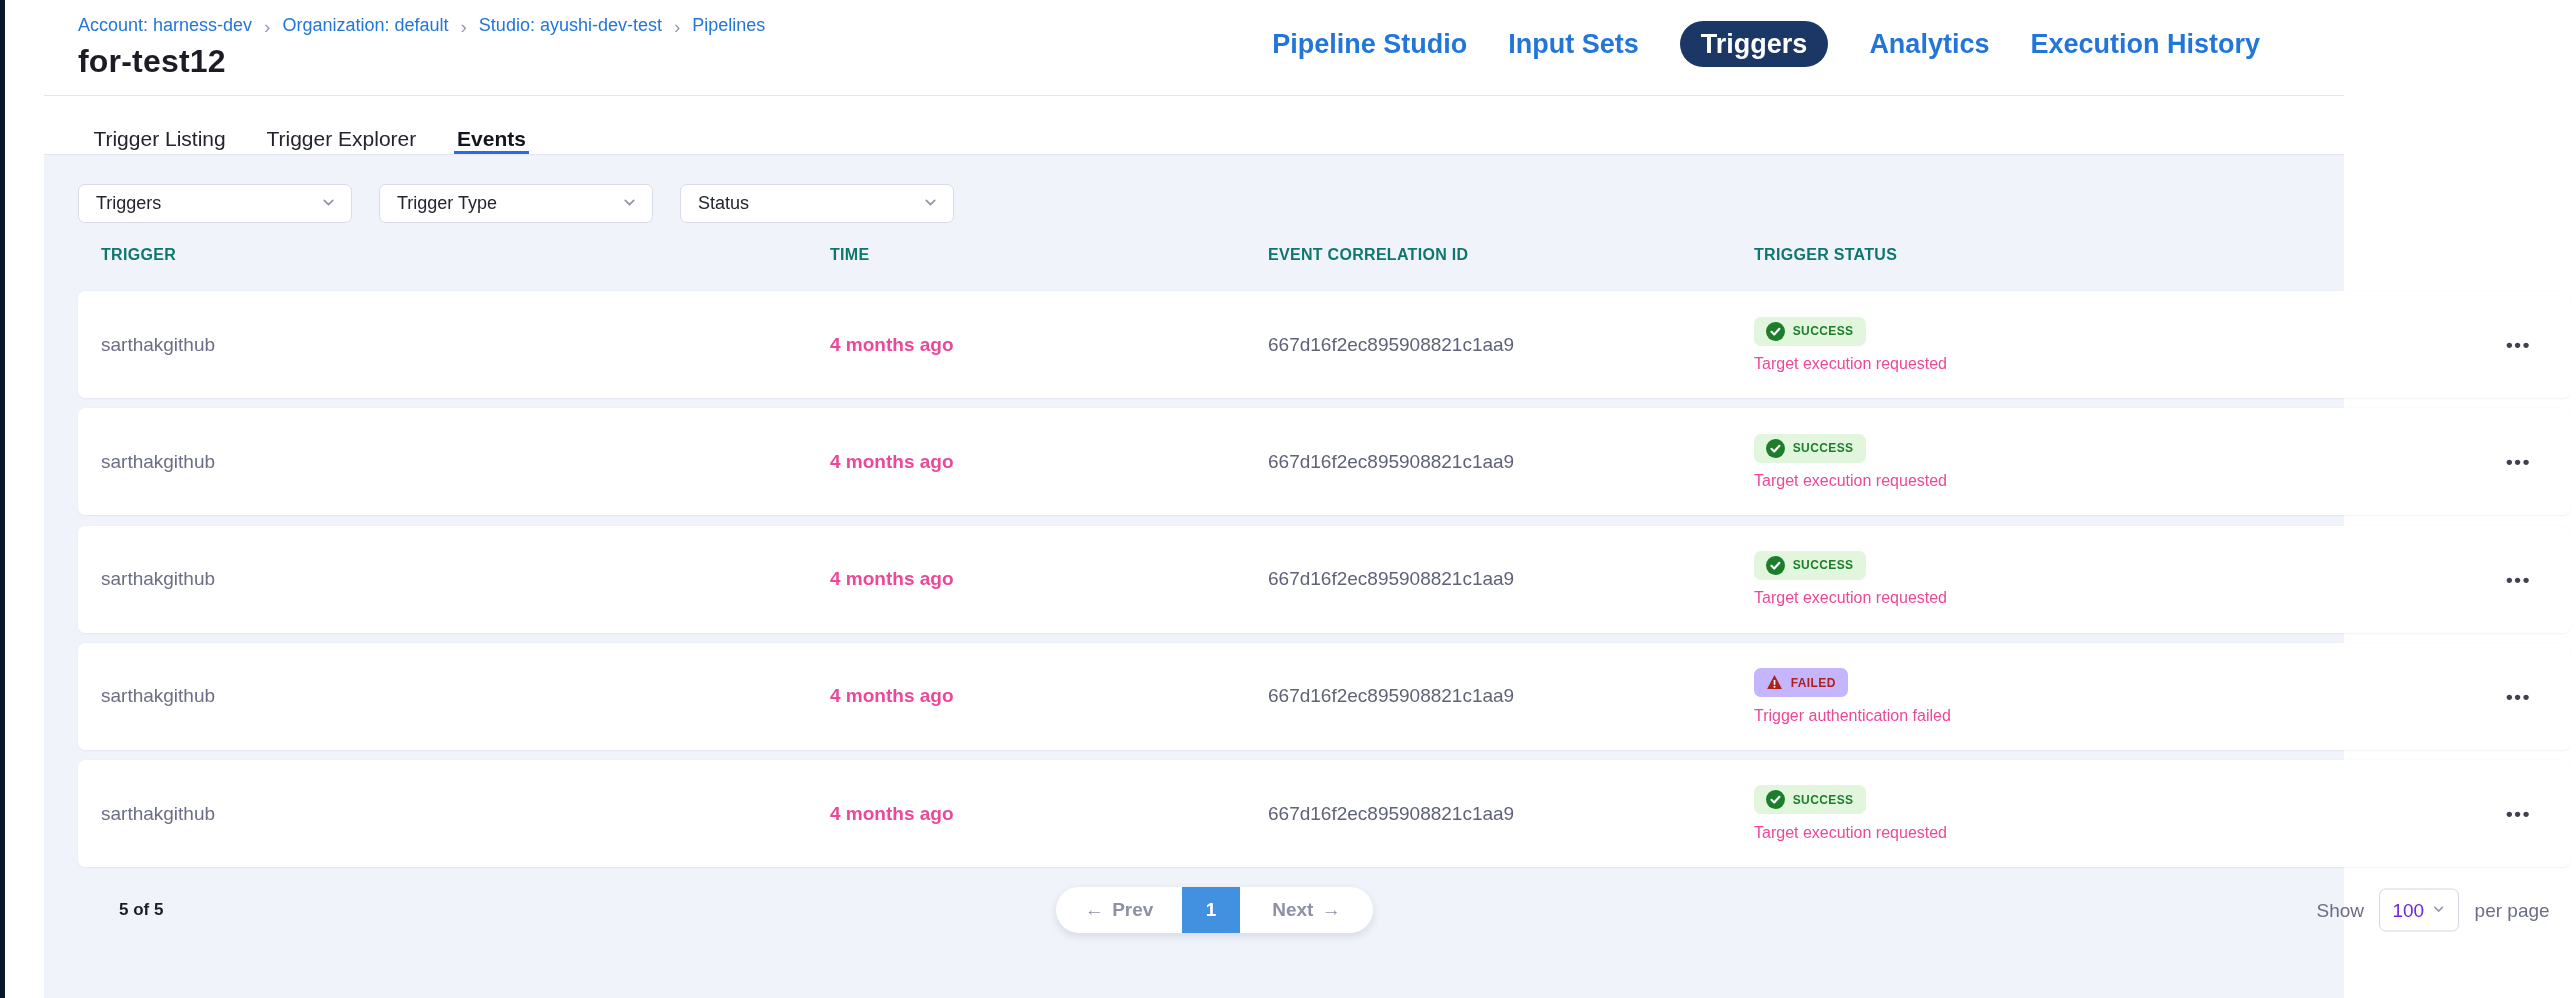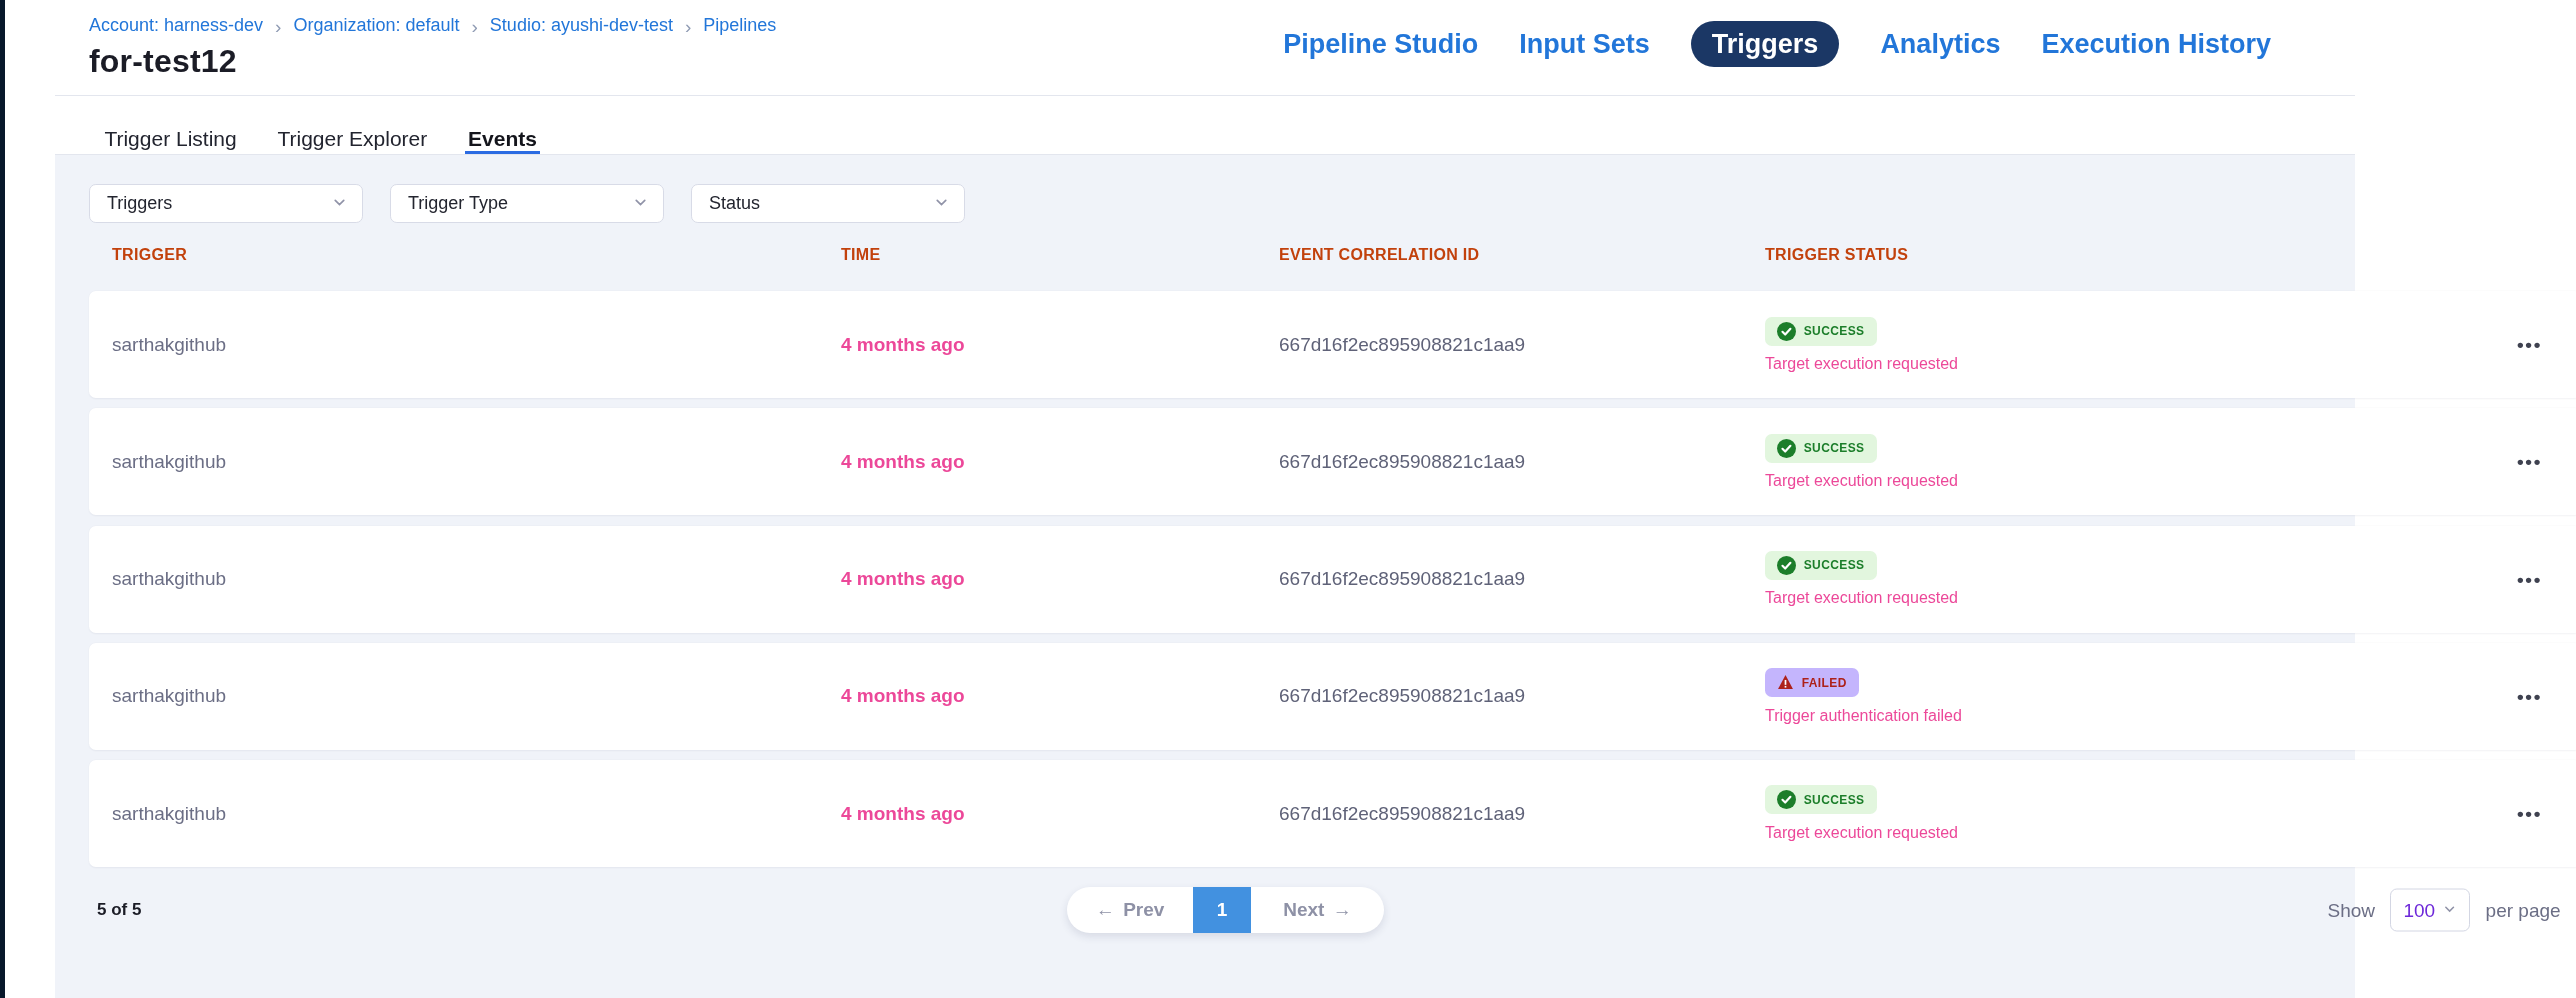--- a/index.html
+++ b/index.html
@@ -3,21 +3,21 @@
 <meta charset="utf-8">
 <style>
   * { margin:0; padding:0; box-sizing:border-box; }
   html,body { width:2576px; height:998px; overflow:hidden; background:#ffffff;
               font-family:"Liberation Sans", sans-serif; }
   .app { position:relative; width:2576px; height:998px; }
 
   
   .side-rail { position:absolute; left:0; top:0; width:5.1px; height:998px; background:#07182b; }
 
-  .main { margin-left:19px; width:2336px; height:998px;padding-left:36px; }
+  .main { margin-left:8px; width:2336px; height:998px;padding-left:36px; }
 
   
   .page-header { position:relative; height:95px; background:#fff; }
   .breadcrumb { position:absolute; left:34px; top:15.3px; display:flex; align-items:center; gap:12px;
                 font-size:18px; color:#2276d9; }
   .breadcrumb a { color:#2276d9; text-decoration:none; cursor:pointer; }
   .crumb-sep { color:#8f9bb3; font-size:19px; line-height:1; padding-top:0.9px; }
   .page-title { position:absolute; left:34px; top:43px; font-size:32px; font-weight:700; color:#1b1c26; letter-spacing:0.2px; }
 
   .top-nav { position:absolute; right:84px; top:25.6px; height:37px; display:flex; align-items:center; gap:41px; }
@@ -36,41 +36,41 @@
 
   .filters { display:flex; gap:27px; padding-top:29px; }
   .dropdown { width:274px; height:39px; background:#fff; border:0.9px solid #d8dbe7; border-radius:6.8px;
               display:flex; align-items:center; justify-content:space-between; padding:0 13.6px 0 17px;
               cursor:pointer; }
   .dropdown .dd-label { font-size:18px; color:#23252f; }
 
   .grid-cols { display:grid; grid-template-columns:729px 438px 486px 710px 1fr; align-items:center;
                width:2492px; padding-left:23px; }
   .table-header { margin-top:15.3px; height:34px; }
-  .table-header .col-label { font-size:16px; font-weight:700; letter-spacing:0.3px; color:#c2410c; }
+  .table-header .col-label { font-size:16px; font-weight:700; letter-spacing:0.3px; color:#0f766e; }
 
   .rows { margin-top:19px; }
   .row { background:#fff; border-radius:6.8px; height:107px; margin-bottom:10.2px;
          box-shadow:0 0.9px 1.7px rgba(30,35,60,.06); }
   .cell.trigger { font-size:19px; color:#6b6e85; }
   .cell.time { font-size:19px; font-weight:700; color:#ec4899; }
   .cell.id { font-size:19px; color:#5f6278; }
   .cell.status { display:flex; flex-direction:column; align-items:flex-start; gap:9.4px; }
   .badge { display:inline-flex; align-items:center; gap:7.7px; height:29px; padding:0 12px;
            border-radius:6.8px; font-size:12px; font-weight:800; letter-spacing:0.4px; }
   .badge.success { background:#e2f6de; color:#1c7e2a; }
   .badge.failed  { background:#c4b5fd; color:#ad211a; }
   .b-icon { display:inline-flex; }
   .status-msg { font-size:16px; color:#ec4899; }
   .cell.menu { justify-self:end; padding-right:39px; }
   .dots { font-size:19px; font-weight:700; letter-spacing:1.7px; color:#3f4250; cursor:pointer; line-height:1; }
 
   
   .list-footer { position:relative; height:46px; margin-top:20.4px; width:2492px; }
-  .summary { position:absolute; left:8px; top:50%; transform:translateY(-50%);
+  .summary { position:absolute; left:41px; top:50%; transform:translateY(-50%);
              font-size:17px; font-weight:700; color:#1b1c26; }
   .pagination { position:absolute; left:978px; top:50%; transform:translateY(-50%);
                 width:317px; height:46px; background:#fff; border-radius:23px; overflow:hidden;
                 display:flex; box-shadow:0 3.4px 8.5px rgba(35,40,80,.12); }
   .page-btn { display:flex; align-items:center; justify-content:center; gap:8.5px;
               font-size:19px; font-weight:600; color:#8e91a6; cursor:pointer; }
   .page-btn.prev { width:126px; }
   .page-btn.next { width:133px; }
   .page-current { width:58px; display:flex; align-items:center; justify-content:center;
                   background:#4291e0; color:#fff; font-size:19px; font-weight:600; cursor:pointer; }

